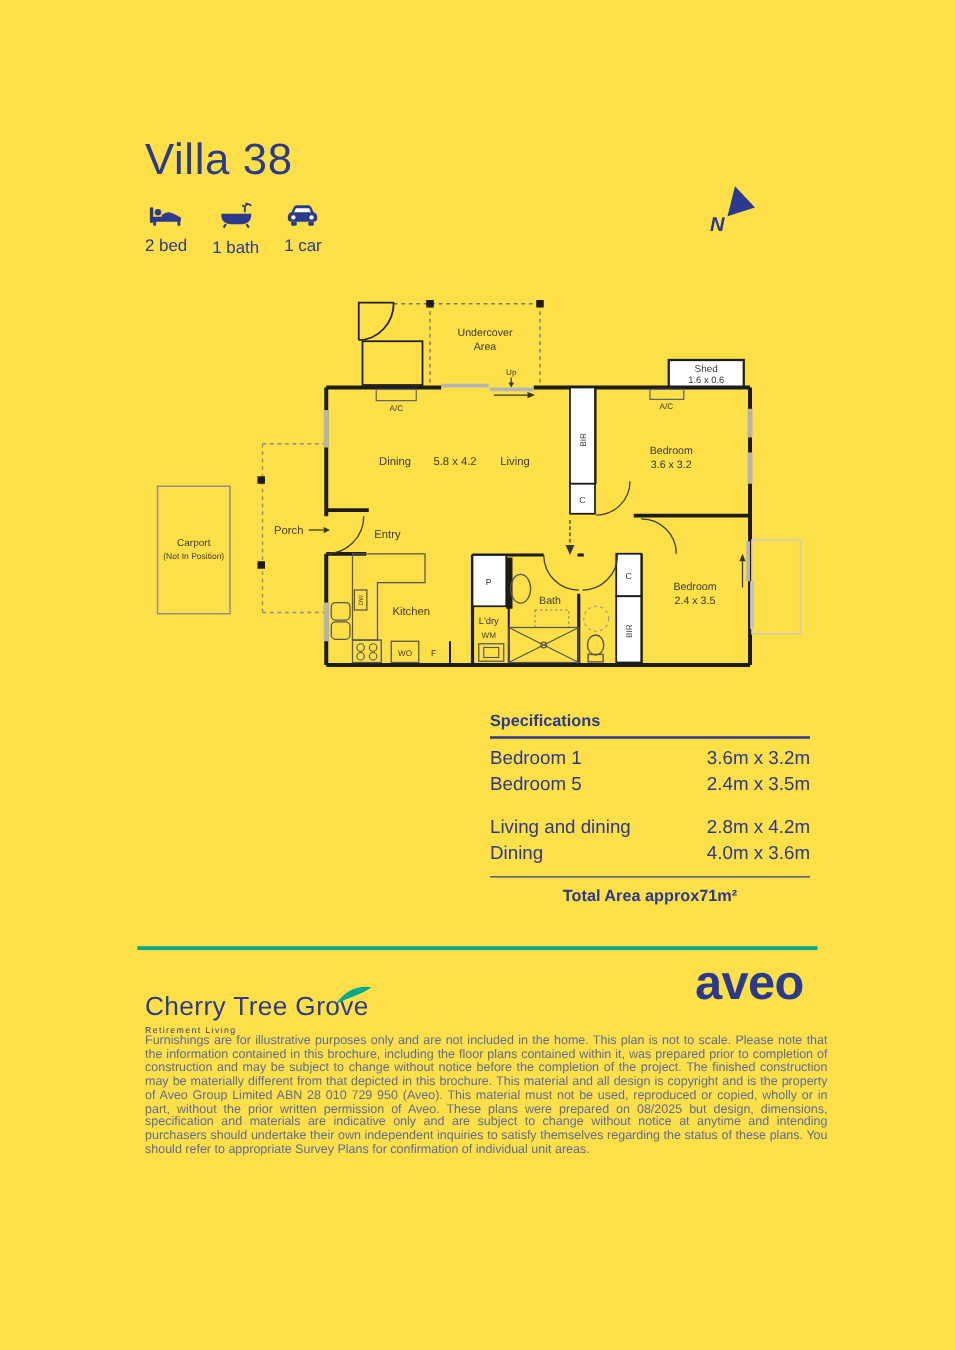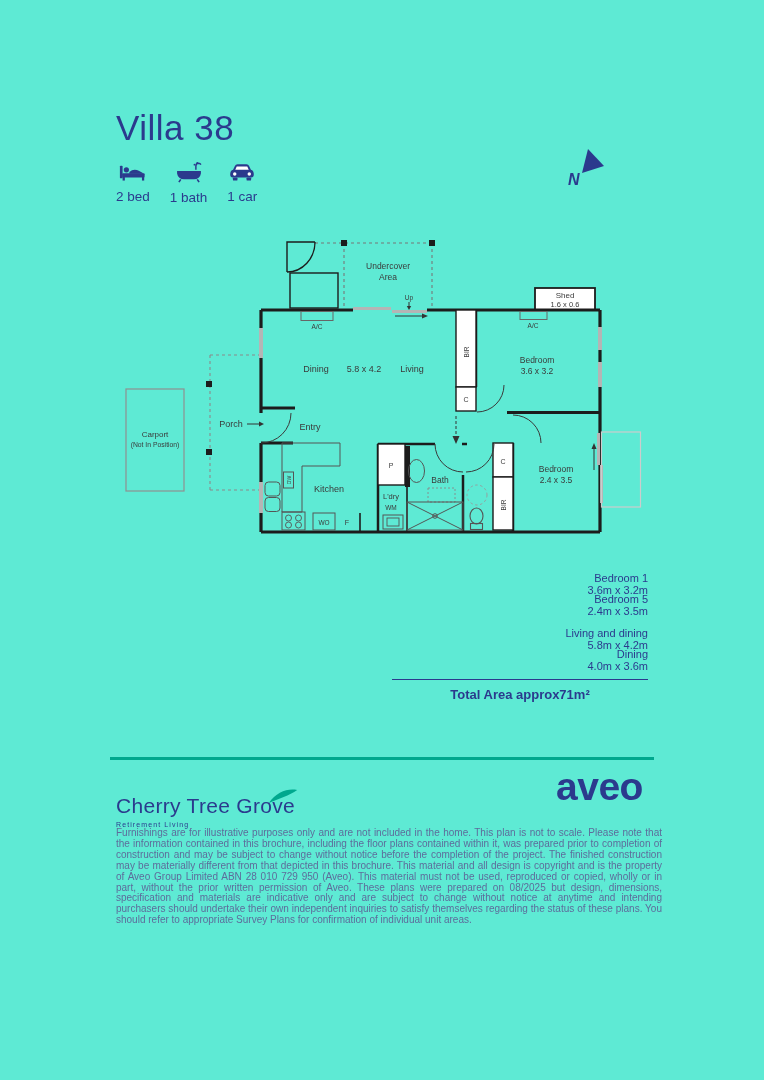--- a/index.html
+++ b/index.html
@@ -1,31 +1,31 @@
 <!DOCTYPE html>
 <html><head>
 <meta charset="utf-8">
 <style>
   html,body{margin:0;padding:0;background:#e8e8e8;}
   .page{
-    position:relative;width:764px;height:1080px;background:#5eead4;
+    position:relative;width:764px;height:1080px;background:#fde047;
     font-family:"Liberation Sans",sans-serif;overflow:hidden;margin:0 auto;
   }
   
   .title{position:absolute;left:116px;top:108px;font-size:35px;font-weight:400;color:#2b3a8d;letter-spacing:.5px;}
   .features{position:absolute;left:116px;top:161px;display:flex;align-items:center;gap:8px;color:#2b3a8d;font-size:13.5px;}
   .feature{display:flex;align-items:center;gap:7px;margin-right:12px;flex-direction:column;}
   .north{position:absolute;left:558px;top:142px;width:56px;height:50px;}
   
   .plan{position:absolute;left:100px;top:222px;width:560px;height:330px;}
   .plan text{fill:#3a3a3a;font-family:"Liberation Sans",sans-serif;}
   
   .specs{position:absolute;left:392px;top:569px;width:256px;color:#2b3a8d;}
   .specs-title{font-size:13px;font-weight:bold;padding-bottom:5px;border-bottom:2px solid #2b3a8d;}
-  .spec-row{display:flex;justify-content:space-between;font-size:11px;height:21px;align-items:flex-end;flex-direction:column;}
+  .spec-row{display:flex;justify-content:space-between;font-size:15px;height:21px;align-items:flex-end;}
   .spec-gap{height:13px;}
   .specs-total{display:flex;justify-content:center;font-size:13px;font-weight:bold;
     border-top:1.5px solid #2b3a8d;margin-top:10px;padding-top:7px;}
   
   .rule-teal{position:absolute;left:110px;top:757px;width:544px;height:3px;background:#00a88e;}
   .brand{position:absolute;left:116px;top:772px;width:200px;margin-top:22px;}
   .brand-name{font-size:21px;color:#2b3a8d;letter-spacing:.3px;font-weight:500;}
   .brand-leaf{position:absolute;left:152px;top:-6px;width:30px;height:17px;}
   .brand-tag{font-size:7px;color:#2b3a8d;letter-spacing:1.1px;margin-top:3px;}
   .contact{position:absolute;left:316px;top:778px;color:#2b3a8d;font-size:10.5px;font-weight:bold;line-height:15px;}
@@ -221,33 +221,34 @@
     <text x="437" y="141" font-size="8.5" text-anchor="middle">Bedroom</text>
     <text x="437" y="152" font-size="8.5" text-anchor="middle">3.6 x 3.2</text>
     <text x="456" y="250" font-size="8.5" text-anchor="middle">Bedroom</text>
     <text x="456" y="261" font-size="8.5" text-anchor="middle">2.4 x 3.5</text>
     <text x="210" y="208" font-size="9" text-anchor="middle">Entry</text>
     <text x="229" y="270" font-size="9" text-anchor="middle">Kitchen</text>
     <text x="340" y="261" font-size="8.5" text-anchor="middle">Bath</text>
   </svg>
 
   <div class="specs">
+    <div class="specs-title">Specifications</div>
     <div style="height:3px"></div>
     <div class="spec-row">
       <span>Bedroom 1</span>
       <span>3.6m x 3.2m</span>
     </div>
     <div class="spec-row">
       <span>Bedroom 5</span>
       <span>2.4m x 3.5m</span>
     </div>
     <div class="spec-gap"></div>
     <div class="spec-row">
       <span>Living and dining</span>
-      <span>5.8m x 4.2m</span>
+      <span>2.8m x 4.2m</span>
     </div>
     <div class="spec-row">
       <span>Dining</span>
       <span>4.0m x 3.6m</span>
     </div>
     <div class="specs-total">
       <span>Total Area approx</span>
       <span>71m²</span>
     </div>
   </div>

